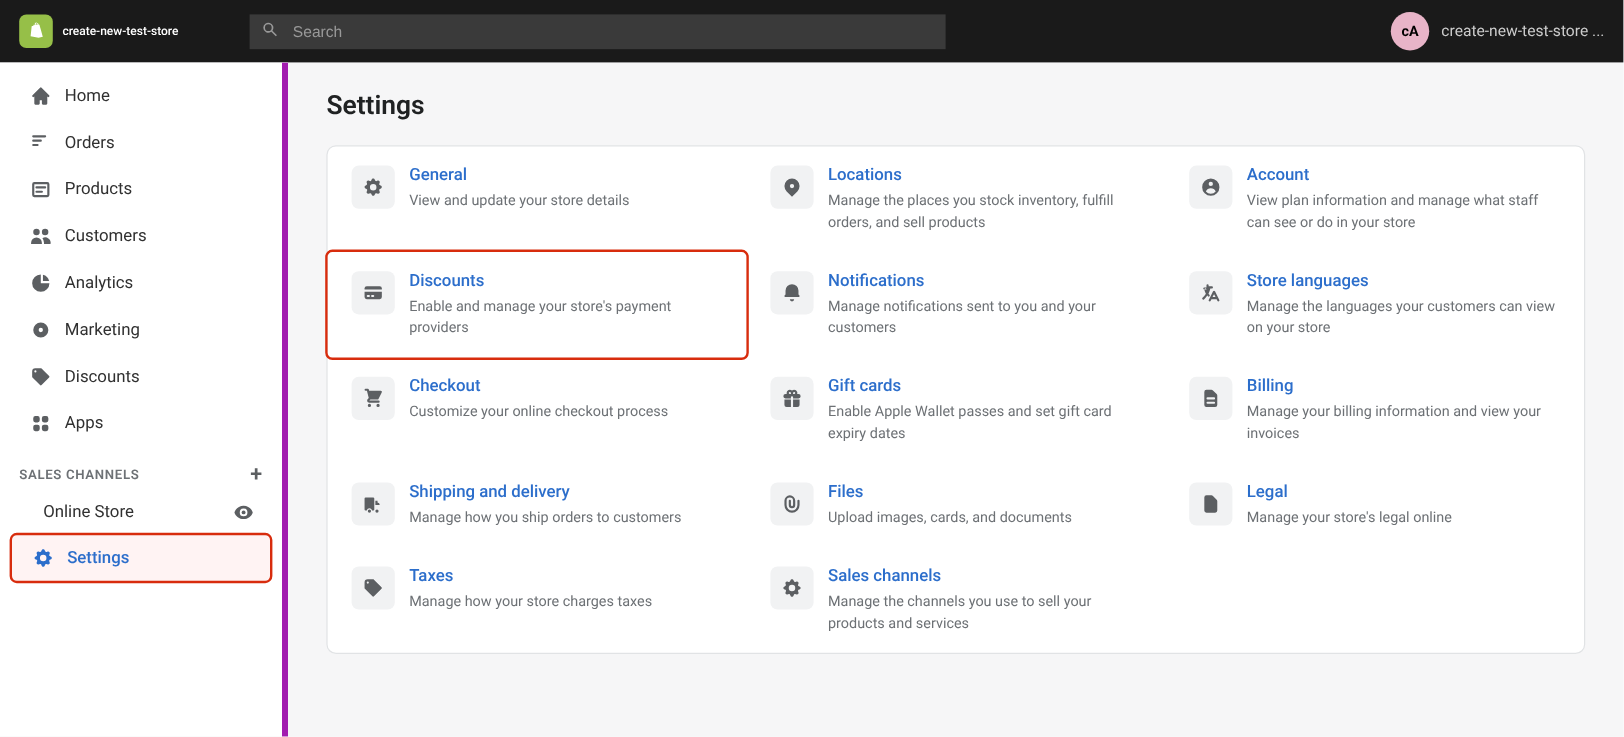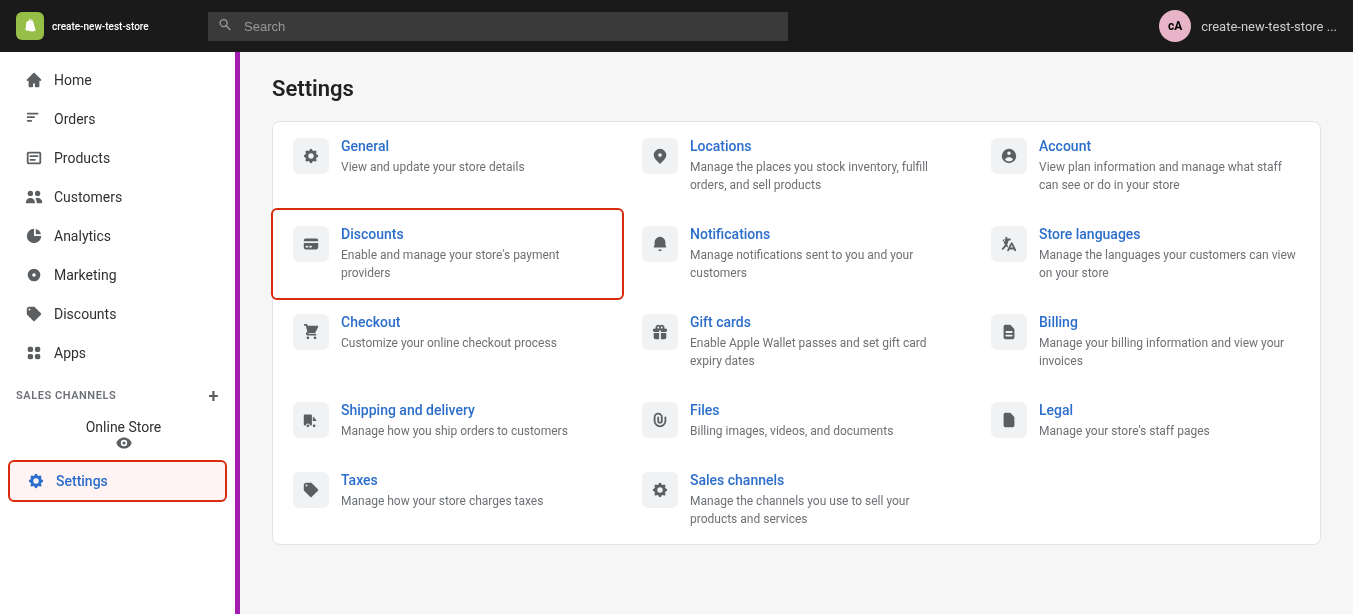--- a/index.html
+++ b/index.html
@@ -46,21 +46,21 @@
     }
     .sidebar-item.settings-active {
       background: #fff3f3; border: 2px solid #d82c0d; color: #303030;
     }
     .sidebar-icon { width: 20px; height: 20px; display: flex; align-items: center; justify-content: center; color: #5c5f62; flex-shrink: 0; }
     .sidebar-section-header {
       display: flex; align-items: center; justify-content: space-between; padding: 12px 16px 4px 16px; color: #6d7175; font-size: 11px; font-weight: 600; letter-spacing: 0.05em; text-transform: uppercase;
     }
     .sidebar-section-header .add-btn { color: #5c5f62; cursor: pointer; font-size: 18px; }
     .sidebar-sub-item {
-      display: flex; align-items: center; justify-content: space-between; padding: 8px 16px 8px 28px; cursor: pointer; color: #303030; font-size: 14px; border-radius: 6px; margin: 1px 8px; flex-direction: column;
+      display: flex; align-items: center; justify-content: space-between; padding: 8px 16px 8px 28px; cursor: pointer; color: #303030; font-size: 14px; border-radius: 6px; margin: 1px 8px;
     }
     .sidebar-sub-item .sub-icons { display: flex; gap: 4px; color: #5c5f62; }
 
     
     .main { flex: 1; overflow-y: auto; padding: 24px 32px; }
     .page-title { font-size: 22px; font-weight: 600; color: #202223; margin-bottom: 20px; }
 
     
     .settings-card {
       background: white; border: 1px solid #e1e3e5; border-radius: 8px; padding: 0;
@@ -329,32 +329,32 @@
     </div>
   </div>
           <div class="settings-item">
     <div class="settings-item-icon">
       <svg width="18" height="18" viewBox="0 0 20 20" fill="#5c5f62">
                 <path fill-rule="evenodd" d="M8 4a3 3 0 00-3 3v4a5 5 0 0010 0V7a1 1 0 112 0v4a7 7 0 11-14 0V7a5 5 0 0110 0v4a3 3 0 11-6 0V7a1 1 0 012 0v4a1 1 0 102 0V7a3 3 0 00-3-3z" clip-rule="evenodd"></path>
               </svg>
     </div>
     <div class="settings-item-content">
       <span class="settings-item-title">Files</span>
-      <p class="settings-item-desc">Billing images, videos, and documents</p>
+      <p class="settings-item-desc">Upload images, cards, and documents</p>
     </div>
   </div>
           <div class="settings-item">
     <div class="settings-item-icon">
       <svg width="18" height="18" viewBox="0 0 20 20" fill="#5c5f62">
                 <path fill-rule="evenodd" d="M4 4a2 2 0 012-2h4.586A2 2 0 0112 2.586L15.414 6A2 2 0 0116 7.414V16a2 2 0 01-2 2H6a2 2 0 01-2-2V4z" clip-rule="evenodd"></path>
               </svg>
     </div>
     <div class="settings-item-content">
       <span class="settings-item-title">Legal</span>
-      <p class="settings-item-desc">Manage your store's staff pages</p>
+      <p class="settings-item-desc">Manage your store's legal online</p>
     </div>
   </div>
           <div class="settings-item">
     <div class="settings-item-icon">
       <svg width="18" height="18" viewBox="0 0 20 20" fill="#5c5f62">
                 <path fill-rule="evenodd" d="M17.707 9.293a1 1 0 010 1.414l-7 7a1 1 0 01-1.414 0l-7-7A.997.997 0 012 10V5a3 3 0 013-3h5c.256 0 .512.098.707.293l7 7zM5 6a1 1 0 100-2 1 1 0 000 2z" clip-rule="evenodd"></path>
               </svg>
     </div>
     <div class="settings-item-content">
       <span class="settings-item-title">Taxes</span>

